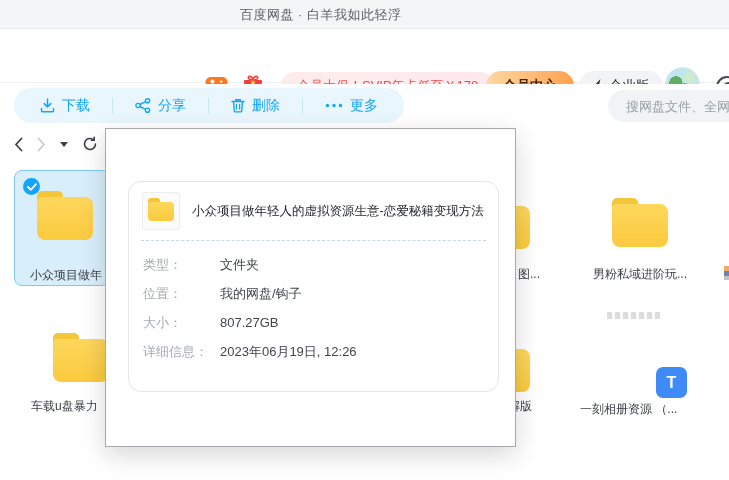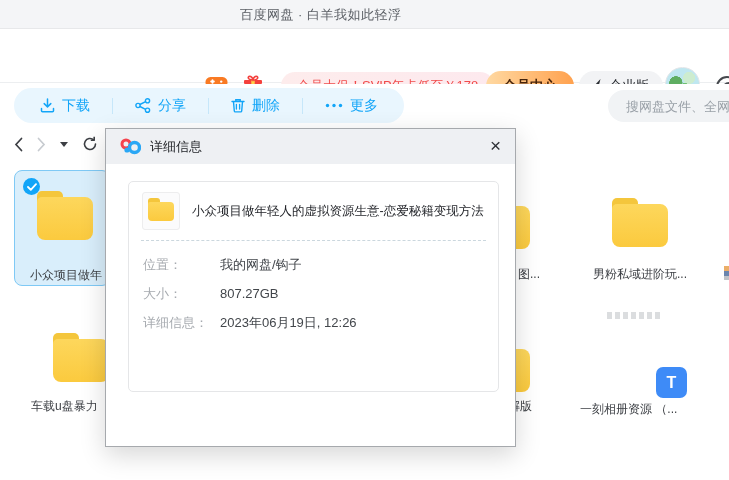--- a/index.html
+++ b/index.html
@@ -66,21 +66,21 @@
   .smudge{position:absolute;left:607px;top:312px;width:56px;height:7px;opacity:.5;filter:blur(.4px);
     background:repeating-linear-gradient(90deg,#b9bcc0 0 5px,transparent 5px 8px);}
   .edge-sliver{position:absolute;left:724px;top:266px;width:5px;height:14px;opacity:.85;
     background:linear-gradient(180deg,#e8a04c 0 35%,#51709f 35% 70%,#b5b9be 70%);}
 
   
   .dialog{position:absolute;left:105px;top:128px;width:411px;height:319px;background:#fff;border:1px solid #a6a9ad;box-shadow:0 8px 24px rgba(0,0,0,.16);z-index:10;}
   .dlg-header{position:relative;height:35px;background:#eef0f3;display:flex;align-items:center;padding:0 14px;}
   .dlg-title{font-size:13px;color:#24262b;margin-left:9px;}
   .dlg-close{position:absolute;right:14px;top:4px;font-size:19px;color:#2e3136;cursor:pointer;line-height:26px;}
-  .dlg-box{position:absolute;left:22px;top:52px;width:371px;height:211px;border:1px solid #e5e6e8;border-radius:5px;background:#fff;}
+  .dlg-box{position:absolute;left:22px;top:52px;width:371px;height:211px;border:1px solid #e5e6e8;border-radius:13px;background:#fff;}
   .name-row{display:flex;align-items:center;height:58px;padding:0 13px;}
   .thumb{width:38px;height:38px;border:1px solid #ededee;background:#fbfbfc;border-radius:3px;display:flex;align-items:center;justify-content:center;flex:0 0 38px;}
   .file-name{margin-left:12px;font-size:12.5px;color:#24262b;white-space:nowrap;}
   .dash-sep{margin:0 12px;border-top:1px dashed #cbd7de;}
   .fields{padding:9px 0 0 14px;}
   .frow{display:flex;height:29px;align-items:center;}
   .frow .lbl{width:77px;font-size:13px;color:#a6aaaf;}
   .frow .val{font-size:13px;color:#42464b;}
 </style>
 </head>
@@ -237,43 +237,38 @@
       </div>
     <div class="grid-label" style="left:508px;top:398px;">解版</div>
 
     <div class="t-icon">
       <span>T</span>
     </div>
     <div class="grid-label" style="left:580px;top:401px;width:124px;">一刻相册资源 （...</div>
   </div>
 
   <div class="dialog">
-    <div class="dlg-header">
-      <svg width="21" height="17" viewBox="0 0 21 17">
-        <circle cx="6" cy="6" r="4" fill="none" stroke="#f4434d" stroke-width="3"></circle>
-        <circle cx="14.5" cy="9.5" r="5" fill="none" stroke="#2aa7f5" stroke-width="3.4"></circle>
-        <circle cx="7" cy="12" r="2.6" fill="#2aa7f5"></circle>
-      </svg>
-      <span class="dlg-title">详细信息</span>
-      <span class="dlg-close">×</span>
-    </div>
 
     <div class="dlg-box">
       <div class="name-row">
         <div class="thumb">
           <div class="folder folder-sm">
               <div class="tab"></div>
               <div class="body"></div>
             </div>
         </div>
         <div class="file-name">小众项目做年轻人的虚拟资源生意-恋爱秘籍变现方法</div>
       </div>
       <div class="dash-sep"></div>
       <div class="fields">
         <div class="frow">
+          <span class="lbl">类型：</span>
+          <span class="val">文件夹</span>
+        </div>
+        <div class="frow">
           <span class="lbl">位置：</span>
           <span class="val">我的网盘/钩子</span>
         </div>
         <div class="frow">
           <span class="lbl">大小：</span>
           <span class="val">807.27GB</span>
         </div>
         <div class="frow">
           <span class="lbl">详细信息：</span>
           <span class="val">2023年06月19日, 12:26</span>

